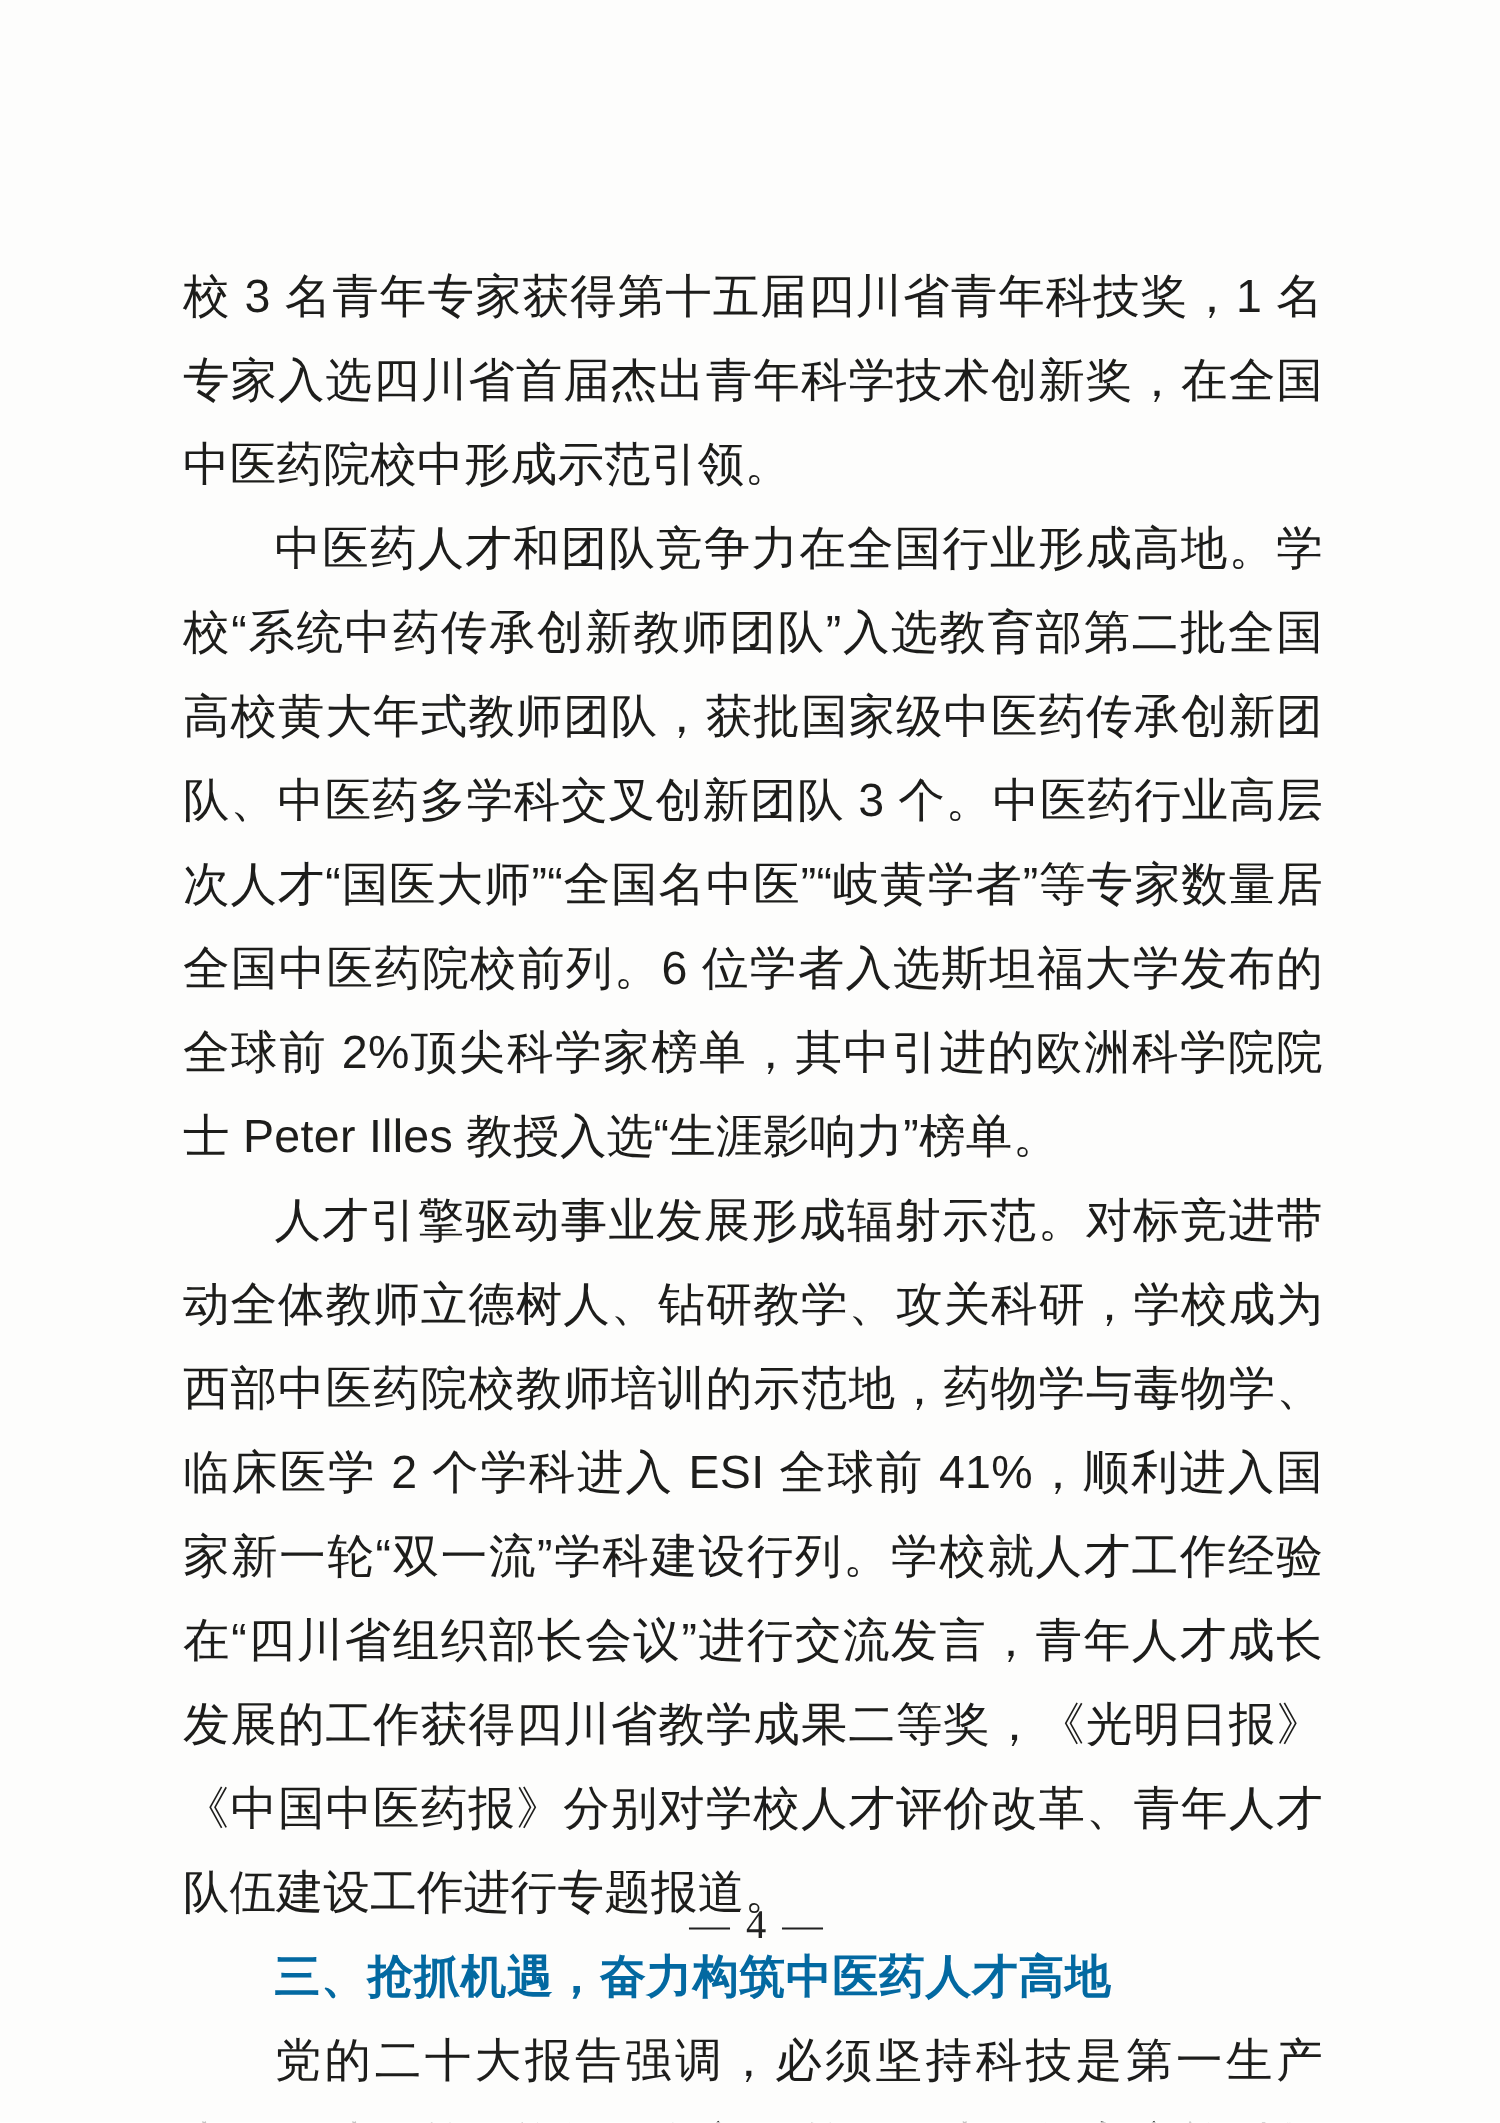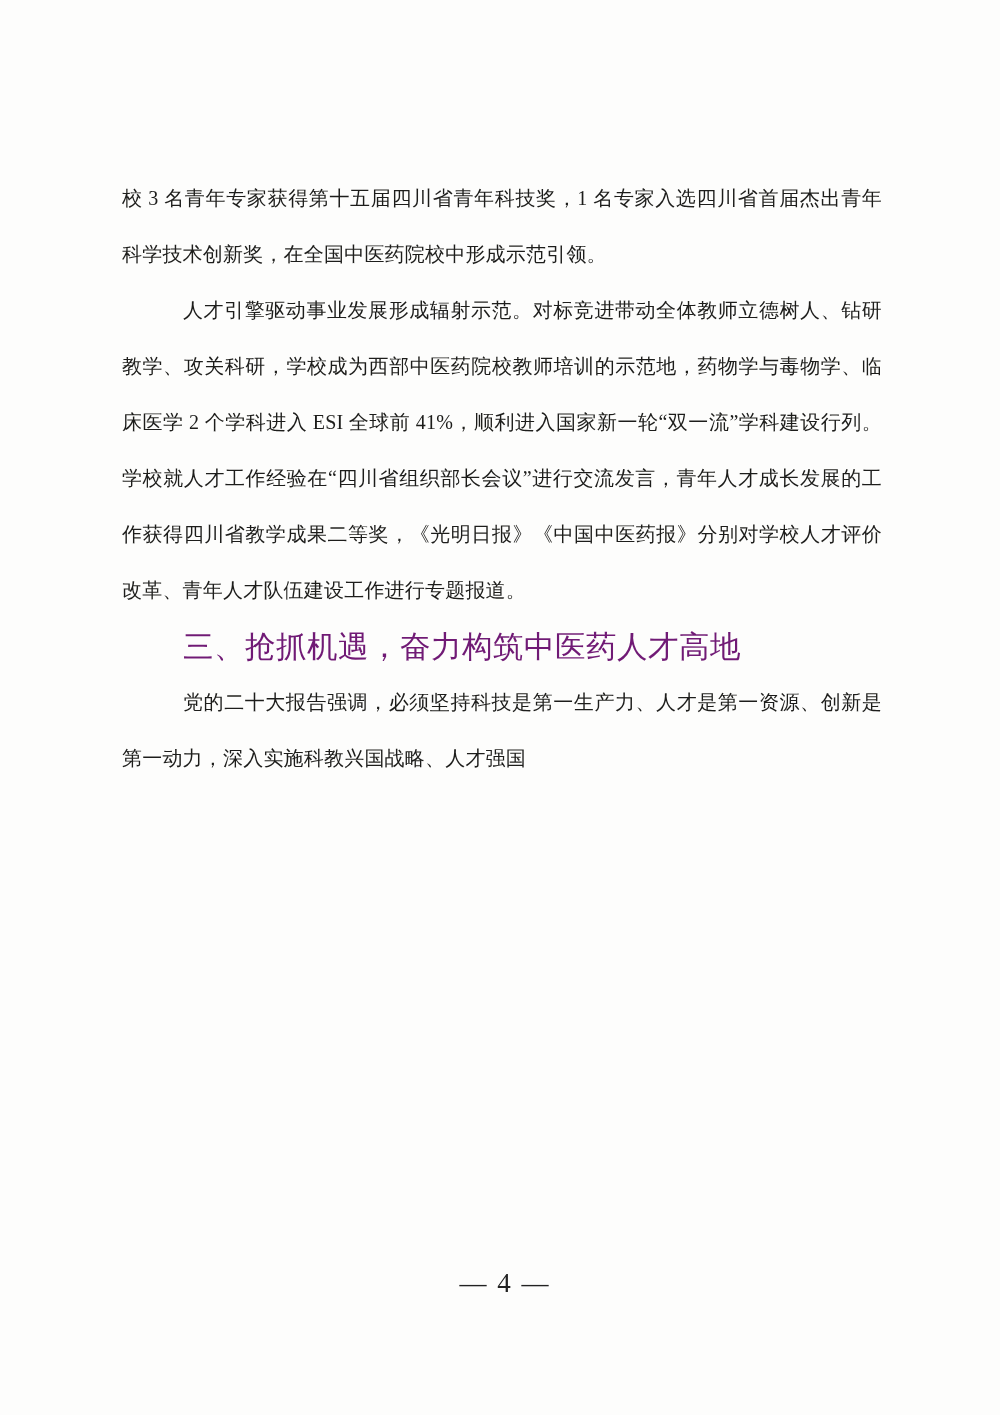--- a/index.html
+++ b/index.html
@@ -23,38 +23,38 @@
     overflow: hidden;
   }
   .content {
     position: absolute;
     left: 122px;
     top: 170px;
     width: 760px;
   }
   p.body-par {
     margin: 0 0 0 0;
-    font-size: 20px;
+    font-size: 31px;
     line-height: 56px;
     text-align: justify;
     text-justify: inter-ideograph;
     letter-spacing: 0.2px;
     color: #1d1d1b;
-    font-family: Liberation Serif, serif;
+    font-family: Liberation Sans, sans-serif;
   }
   p.indent {
     text-indent: 61px;
   }
   h2.section-heading {
     margin: 0;
     font-size: 30.5px;
     line-height: 56px;
-    font-weight: normal;
+    font-weight: bold;
     text-indent: 61px;
-    color: #701a75;
+    color: #0369a1;
     font-family: "Liberation Sans", "DejaVu Sans", sans-serif;
     letter-spacing: 0.5px;
   }
   .page-number {
     position: absolute;
     left: 0;
     right: 0;
     top: 1268px;
     text-align: center;
     font-size: 27px;
@@ -68,20 +68,21 @@
   }
 </style>
 </head>
 <body>
 
 <div class="page">
   <div class="content">
 
     <p class="body-par">校 3 名青年专家获得第十五届四川省青年科技奖，1 名专家入选四川省首届杰出青年科学技术创新奖，在全国中医药院校中形成示范引领。</p>
 
+    <p class="body-par indent">中医药人才和团队竞争力在全国行业形成高地。学校“系统中药传承创新教师团队”入选教育部第二批全国高校黄大年式教师团队，获批国家级中医药传承创新团队、中医药多学科交叉创新团队 3 个。中医药行业高层次人才“国医大师”“全国名中医”“岐黄学者”等专家数量居全国中医药院校前列。6 位学者入选斯坦福大学发布的全球前 2%顶尖科学家榜单，其中引进的欧洲科学院院士 Peter Illes 教授入选“生涯影响力”榜单。</p>
 
     <p class="body-par indent">人才引擎驱动事业发展形成辐射示范。对标竞进带动全体教师立德树人、钻研教学、攻关科研，学校成为西部中医药院校教师培训的示范地，药物学与毒物学、临床医学 2 个学科进入 ESI 全球前 41%，顺利进入国家新一轮“双一流”学科建设行列。学校就人才工作经验在“四川省组织部长会议”进行交流发言，青年人才成长发展的工作获得四川省教学成果二等奖，《光明日报》《中国中医药报》分别对学校人才评价改革、青年人才队伍建设工作进行专题报道。</p>
 
     <h2 class="section-heading">三、抢抓机遇，奋力构筑中医药人才高地</h2>
 
     <p class="body-par indent">党的二十大报告强调，必须坚持科技是第一生产力、人才是第一资源、创新是第一动力，深入实施科教兴国战略、人才强国</p>
 
   </div>
 
   <div class="page-number">

